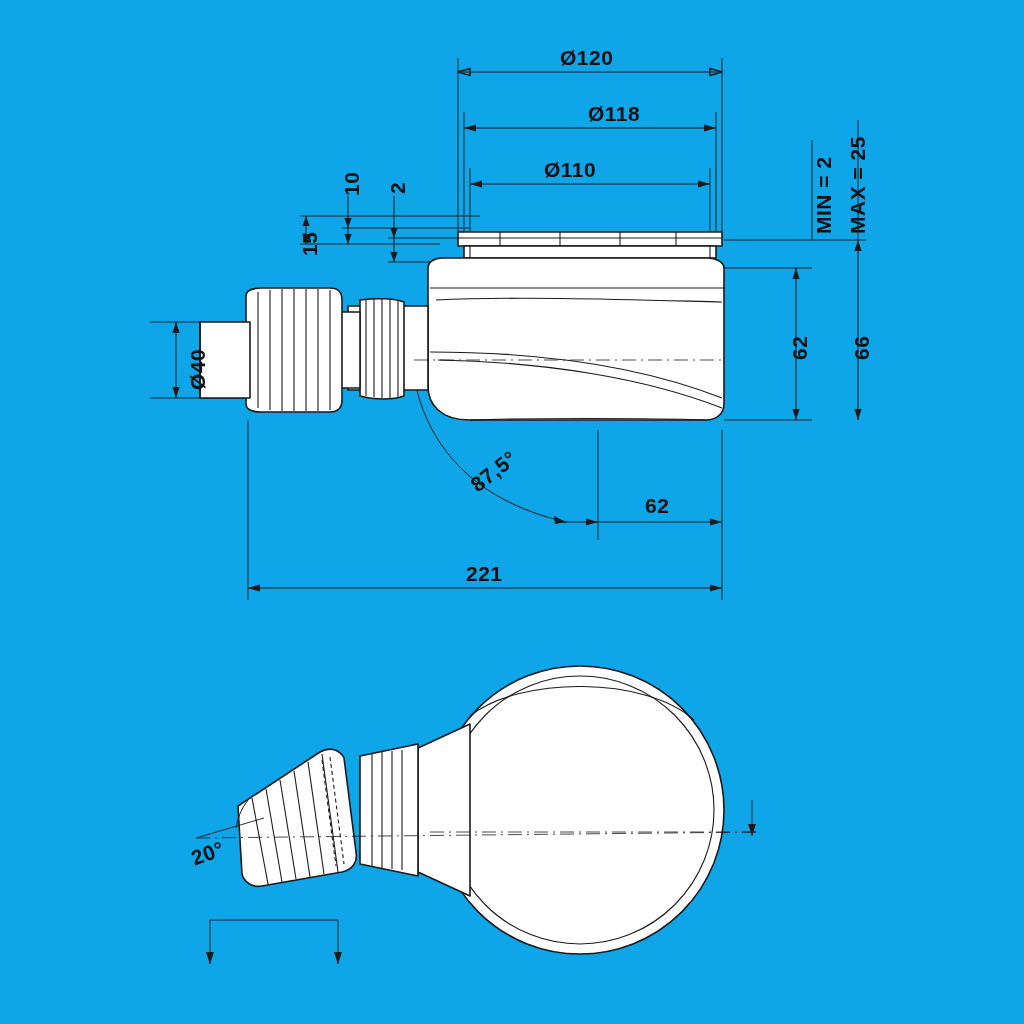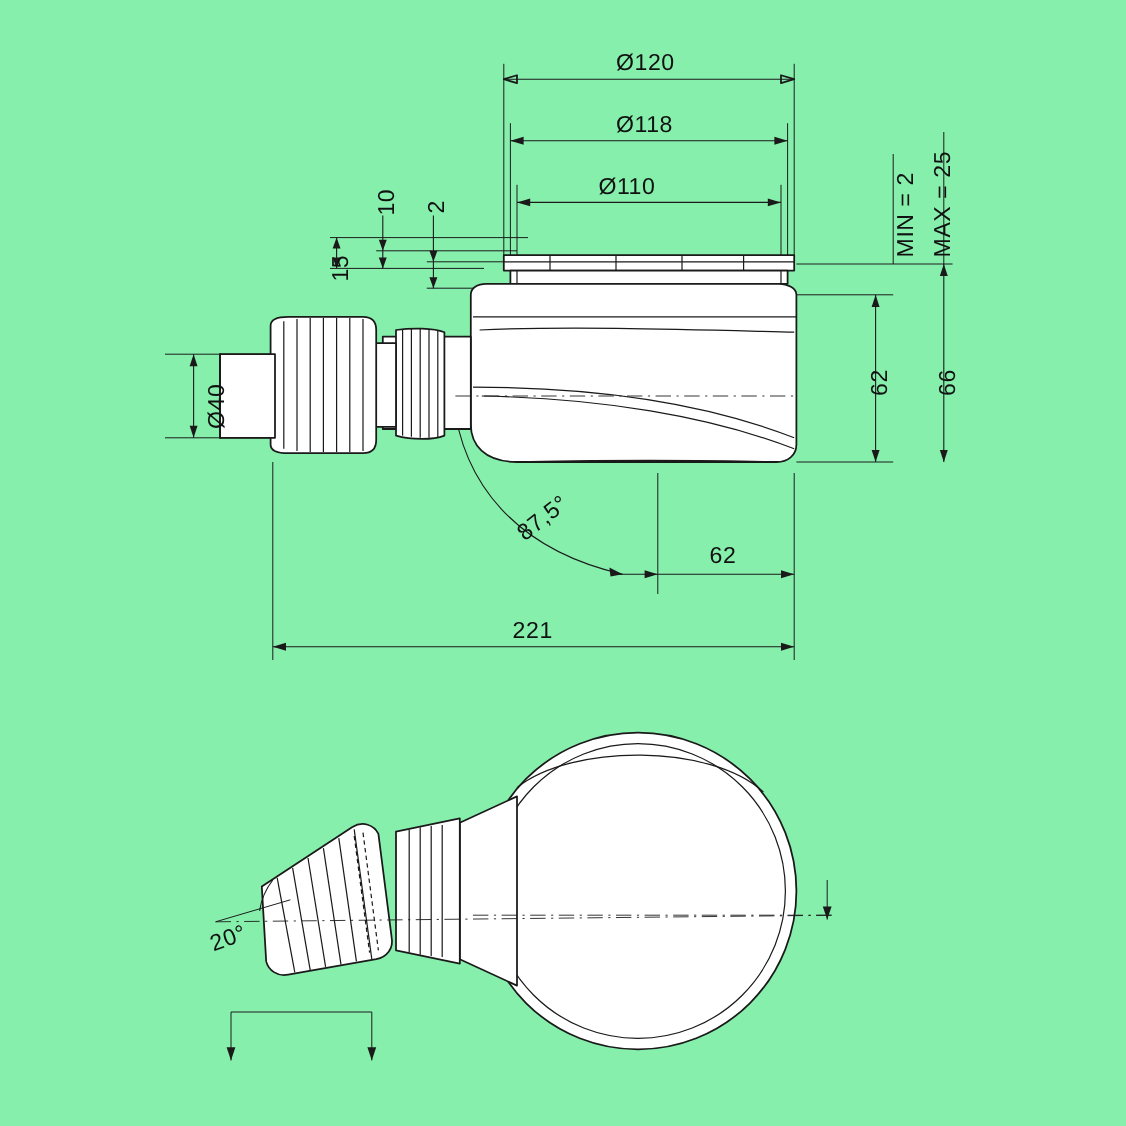--- a/index.html
+++ b/index.html
@@ -7,22 +7,23 @@
     padding: 0;
     background: #ffffff;
   }
   body {
     font-family: "Liberation Sans", sans-serif;
   }
   #stage {
     position: relative;
     width: 1024px;
     height: 1024px;
-    background: #86efac;
+    background: #0ea5e9;
     overflow: hidden;
+    font-weight: bold;
   }
   svg.drawing {
     position: absolute;
     left: 0;
     top: 0;
     width: 1024px;
     height: 1024px;
   }
   .ln {
     stroke: #1a1a1a;
@@ -276,21 +277,21 @@
       <line class="ext" x1="210" y1="920" x2="210" y2="964"></line>
       <path d="M210 964 l-4 -12 h8 z" fill="#1a1a1a"></path>
       <line class="ext" x1="338" y1="920" x2="338" y2="964"></line>
       <path d="M338 964 l-4 -12 h8 z" fill="#1a1a1a"></path>
       <line class="ext" x1="210" y1="920" x2="338" y2="920"></line>
     </g>
 
   </svg>
 
   <div class="lbl" style="left:560px; top:46px;">Ø120</div>
-  <div class="lbl" style="left:560px; top:102px;text-align:center;">Ø118</div>
+  <div class="lbl" style="left:588px; top:102px;text-align:center;">Ø118</div>
   <div class="lbl" style="left:544px; top:158px;">Ø110</div>
 
   <div class="lbl rot90" style="left:298px; top:256px;">15</div>
   <div class="lbl rot90" style="left:340px; top:196px;">10</div>
   <div class="lbl rot90" style="left:386px; top:194px;">2</div>
 
   <div class="lbl rot90" style="left:788px; top:360px;">62</div>
   <div class="lbl rot90" style="left:850px; top:360px;">66</div>
 
   <div class="lbl rot90" style="left:812px; top:234px;">MIN = 2</div>

